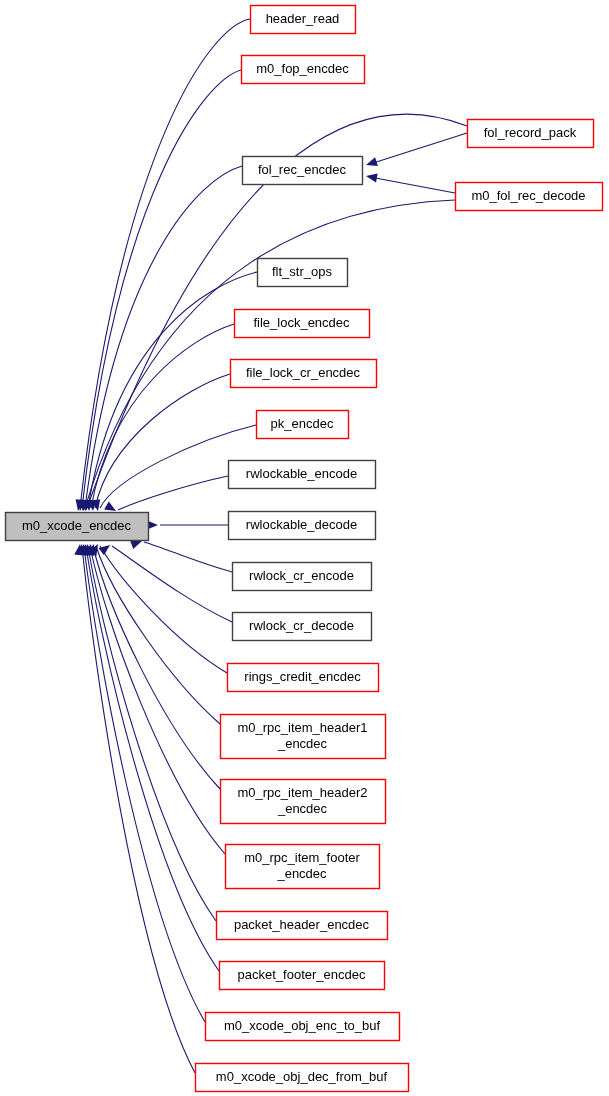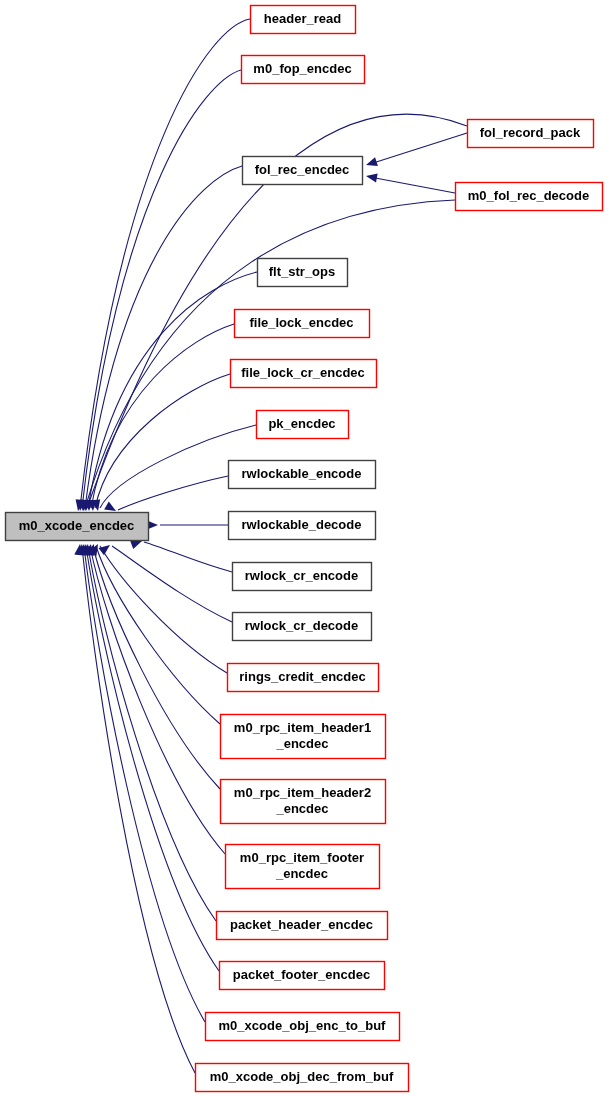--- a/index.html
+++ b/index.html
@@ -12,21 +12,20 @@
     width: 609px;
     height: 1096px;
     font-family: "Liberation Sans", sans-serif;
     overflow: hidden;
   }
   #graph-root {
     position: relative;
     width: 544px;
     height: 1096px;
     background: #ffffff;
-    font-weight: bold;
   }
   #graph-svg {
     position: absolute;
     left: 0;
     top: 0;
     width: 609px;
     height: 1096px;
     display: block;
   }
   .node-label {

